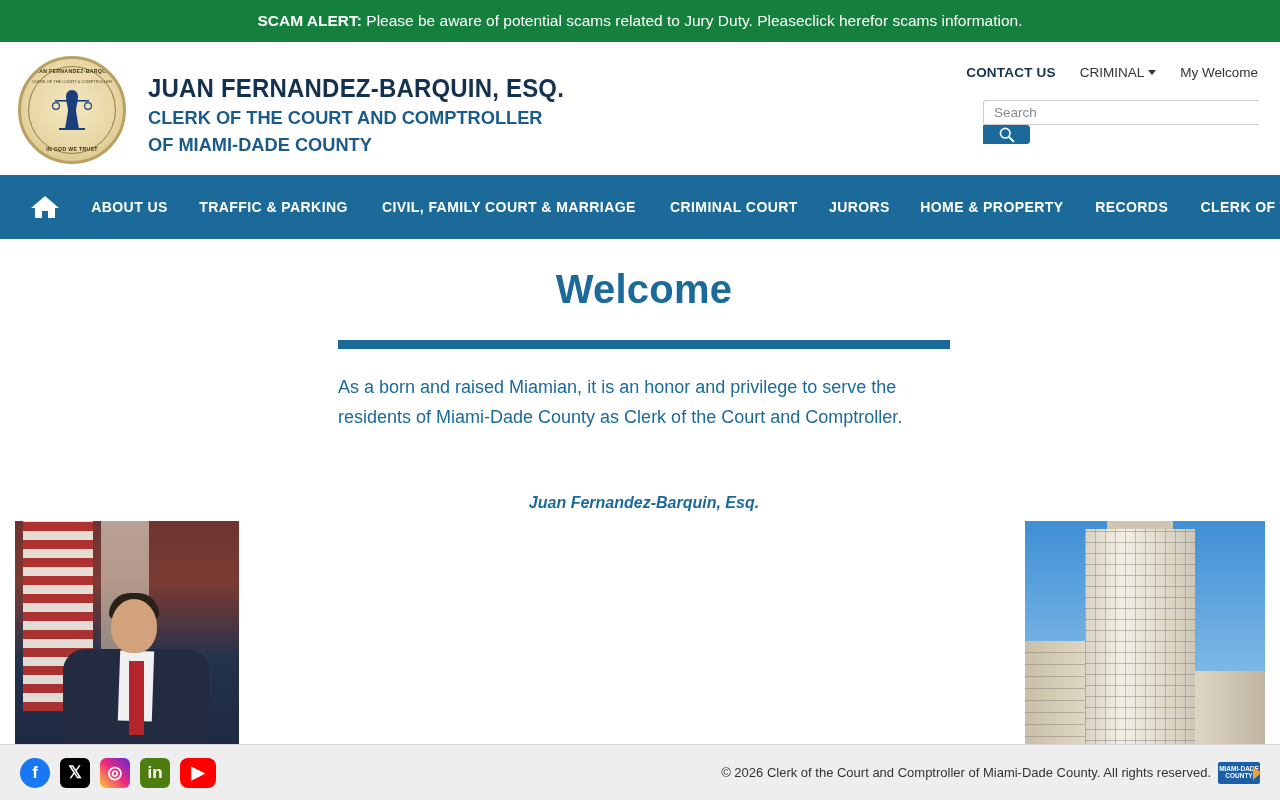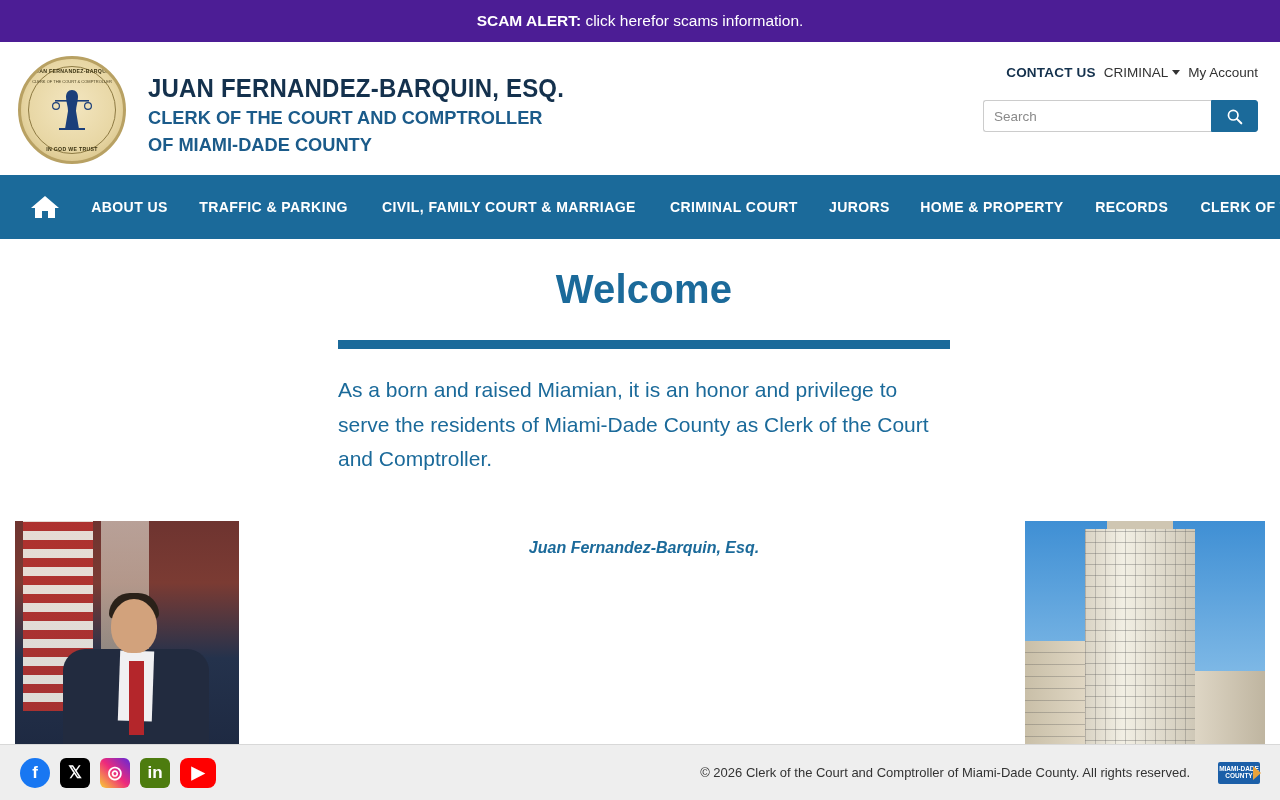--- a/index.html
+++ b/index.html
@@ -6,21 +6,21 @@
   html, body {
     margin: 0; padding: 0;
     width: 1280px; height: 800px;
     overflow: hidden;
     font-family: "Liberation Sans", sans-serif;
     background: #ffffff;
   }
 
   
   .alert-bar {
-    background: #4c1d95;
+    background: #15803d;
     color: #ffffff;
     height: 42px;
     display: flex;
     align-items: center;
     justify-content: center;
     font-size: 15.5px;
   }
   .alert-bar .alert-strong { font-weight: bold; }
   .alert-bar .alert-link {
     color: #ffffff;
@@ -105,21 +105,21 @@
     position: absolute;
     right: 22px;
     top: 14px;
     width: 320px;
     text-align: right;
   }
   .util-links {
     display: flex;
     justify-content: flex-end;
     align-items: center;
-    gap: 8px;
+    gap: 24px;
     font-size: 13.5px;
     height: 32px;
   }
   .util-links a { text-decoration: none; color: #333333; }
   .util-links .contact-us {
     color: #14314d;
     font-weight: bold;
     letter-spacing: 0.2px;
   }
   .util-links .caret {
@@ -129,20 +129,21 @@
     border-right: 4px solid transparent;
     border-top: 5px solid #333333;
     vertical-align: middle;
   }
   .search-row {
     display: flex;
     margin-top: 12px;
     height: 32px;
     width: 275px;
     margin-left: auto;
+    flex-direction: column;
   }
   .search-input {
     flex: 1;
     border: 1px solid #cccccc;
     border-right: none;
     padding: 4px 10px;
     font-size: 13.5px;
     color: #555555;
     outline: none;
     border-radius: 3px 0 0 3px;
@@ -294,21 +295,21 @@
     padding-top: 8px;
     letter-spacing: 0.2px;
   }
   .welcome-rule {
     height: 9px;
     background: #1b6a9a;
     margin: 28px 0 24px 0;
   }
   .welcome-p {
     color: #1b6a9a;
-    font-size: 21px;
+    font-size: 18px;
     line-height: 1.65;
     text-align: left;
     margin: 0 0 18px 0;
   }
   .signature {
     color: #1b6a9a;
     font-size: 16px;
     font-weight: bold;
     font-style: italic;
     margin-top: 62px;
@@ -343,21 +344,21 @@
   }
   .ic-fb { background: #1877f2; border-radius: 50%; }
   .ic-x  { background: #000000; }
   .ic-ig { background: linear-gradient(45deg, #f9ce34, #ee2a7b, #6228d7); }
   .ic-li { background: #4d7c0f; }
   .ic-yt { background: #ff0000; border-radius: 8px; width: 36px; }
   .footer-right {
     margin-left: auto;
     display: flex;
     align-items: center;
-    gap: 28px;
+    gap: 7px;
     font-size: 13px;
     color: #333333;
   }
   .md-logo {
     width: 42px; height: 22px;
     background: #1b5fa8;
     color: #ffffff;
     font-size: 6.5px;
     font-weight: bold;
     line-height: 1.05;
@@ -376,20 +377,21 @@
     border-bottom: 7px solid transparent;
     border-left: 8px solid #e8a33d;
   }
 </style>
 </head>
 <body>
 
 <div class="alert-bar">
   <span class="alert-strong">SCAM ALERT:</span>
   <span>&nbsp;</span>
+  <span>Please be aware of potential scams related to Jury Duty.  Please </span>
   <a href="#" class="alert-link">click here</a>
   <span> for scams information.</span>
 </div>
 
 <div class="header">
 
   <div class="seal">
     <div class="seal-ring"></div>
     <div class="seal-top-text">JUAN FERNANDEZ-BARQUIN</div>
     <div class="seal-mid-text">CLERK OF THE COURT &amp; COMPTROLLER</div>
@@ -408,21 +410,21 @@
     <div class="sub1">CLERK OF THE COURT AND COMPTROLLER</div>
     <div class="sub2">OF MIAMI-DADE COUNTY</div>
   </div>
 
   <div class="header-right">
     <div class="util-links">
       <a href="#" class="contact-us">CONTACT US</a>
       <a href="#">
         <span>CRIMINAL</span><span class="caret"></span>
       </a>
-      <a href="#">My Account</a>
+      <a href="#">My Welcome</a>
     </div>
     <div class="search-row">
       <input class="search-input" type="text" placeholder="Search" style="">
       <div class="search-btn">
         <svg width="17" height="17" viewBox="0 0 20 20">
           <circle cx="8.5" cy="8.5" r="5.6" fill="none" stroke="#ffffff" stroke-width="2"></circle>
           <line x1="12.8" y1="12.8" x2="18" y2="18" stroke="#ffffff" stroke-width="2.4" stroke-linecap="round"></line>
         </svg>
       </div>
     </div>

